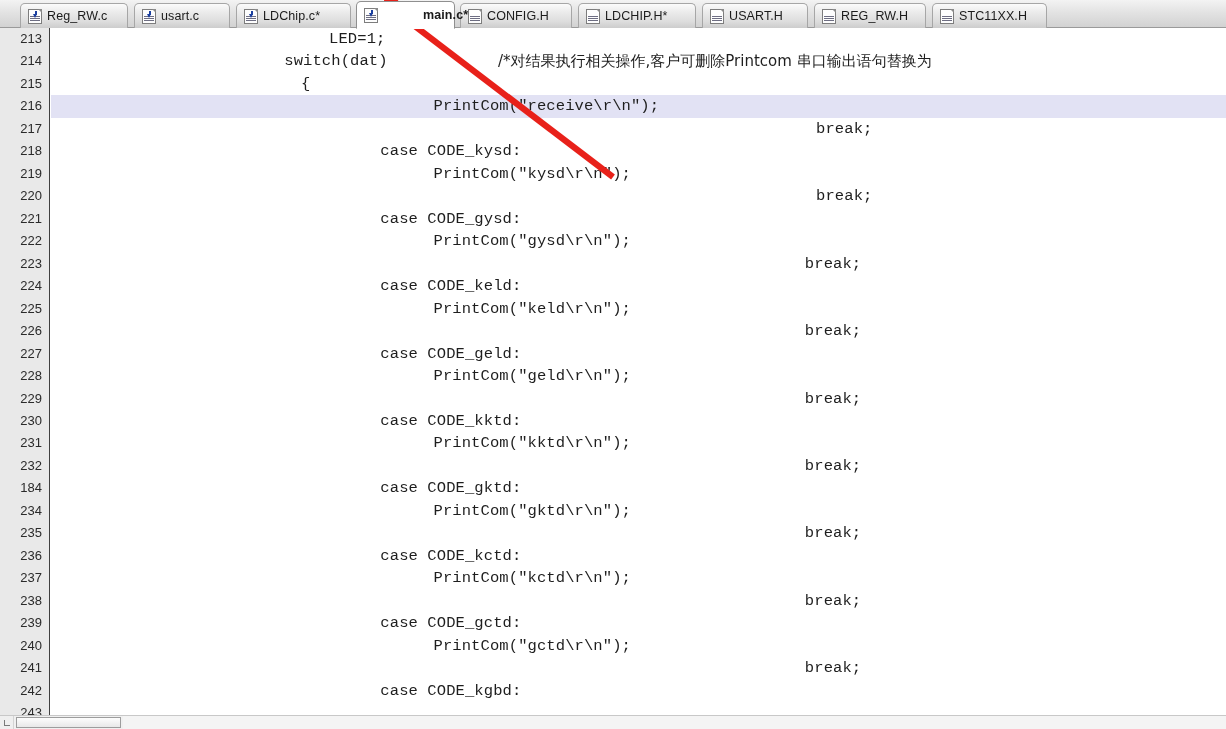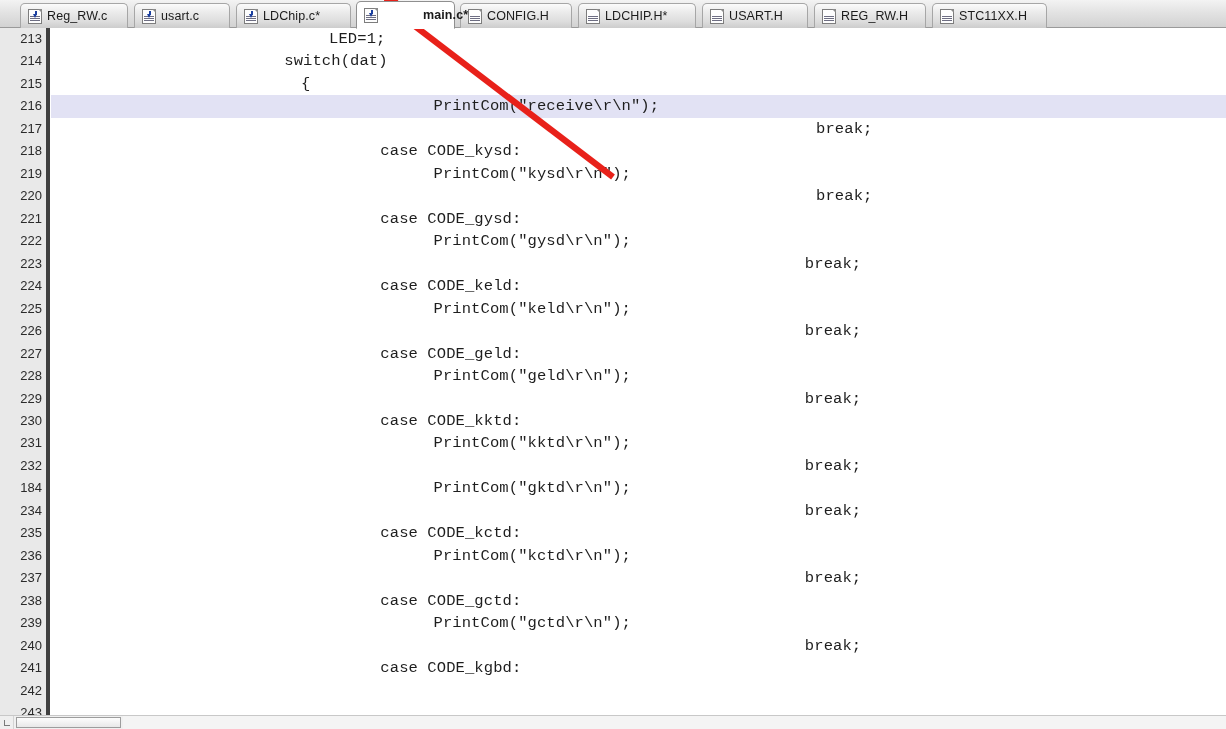--- a/index.html
+++ b/index.html
@@ -76,21 +76,21 @@
   }
 
   
   .editor{
     position:absolute;left:0;top:28px;width:1226px;height:687px;
     background:#ffffff;overflow:hidden;
   }
   .gutter{
     position:absolute;left:0;top:0;width:50px;height:687px;
     background:#e9e9e9;
-    border-right:4px solid #404040;
+    border-right:1px solid #404040;
     box-sizing:border-box;
   }
   .gutter-inner{position:absolute;left:0;top:0;width:49px;}
   .gnum{
     height:22.47px;line-height:22.47px;
     text-align:right;padding-right:7px;
     font-family:"Liberation Sans", sans-serif;
     font-size:13px;color:#2a2a2a;
     box-sizing:border-box;
   }
@@ -239,39 +239,40 @@
           <div class="gnum">239</div>
           <div class="gnum">240</div>
           <div class="gnum">241</div>
           <div class="gnum">242</div>
           <div class="gnum">243</div>
         </div>
     </div>
     <div class="marginbar"></div>
     <div class="codearea" id="codearea">
         <div class="crow"><span class="seg" style="margin-left: 278.034px;">LED=1;</span></div>
-        <div class="crow"><span class="seg" style="margin-left: 233.25px;">switch(dat)</span></div>
+        <div class="crow"><span class="seg" style="margin-left: 233.25px;">switch(dat)</span><span class="seg cmt cjk" style="position: absolute; left: 447px; top: 0px;">/*对结果执行相关操作,客户可删除Printcom 串口输出语句替换为</span></div>
         <div class="crow"><span class="seg" style="margin-left: 250.044px;">{</span></div>
         <div class="crow hl"><span class="seg" style="margin-left: 382.53px;">PrintCom("receive\r\n");</span></div>
         <div class="crow"><span class="seg" style="margin-left: 765.06px;">break;</span></div>
         <div class="crow"><span class="seg" style="margin-left: 329.349px;">case CODE_kysd:</span></div>
         <div class="crow"><span class="seg" style="margin-left: 382.53px;">PrintCom("kysd\r\n");</span></div>
         <div class="crow"><span class="seg" style="margin-left: 765.06px;">break;</span></div>
         <div class="crow"><span class="seg" style="margin-left: 329.349px;">case CODE_gysd:</span></div>
         <div class="crow"><span class="seg" style="margin-left: 382.53px;">PrintCom("gysd\r\n");</span></div>
         <div class="crow"><span class="seg" style="margin-left: 753.864px;">break;</span></div>
         <div class="crow"><span class="seg" style="margin-left: 329.349px;">case CODE_keld:</span></div>
         <div class="crow"><span class="seg" style="margin-left: 382.53px;">PrintCom("keld\r\n");</span></div>
         <div class="crow"><span class="seg" style="margin-left: 753.864px;">break;</span></div>
         <div class="crow"><span class="seg" style="margin-left: 329.349px;">case CODE_geld:</span></div>
         <div class="crow"><span class="seg" style="margin-left: 382.53px;">PrintCom("geld\r\n");</span></div>
         <div class="crow"><span class="seg" style="margin-left: 753.864px;">break;</span></div>
         <div class="crow"><span class="seg" style="margin-left: 329.349px;">case CODE_kktd:</span></div>
         <div class="crow"><span class="seg" style="margin-left: 382.53px;">PrintCom("kktd\r\n");</span></div>
         <div class="crow"><span class="seg" style="margin-left: 753.864px;">break;</span></div>
+        <div class="crow"><span class="seg" style="margin-left: 329.349px;">case CODE_gktd:</span></div>
         <div class="crow"><span class="seg" style="margin-left: 382.53px;">PrintCom("gktd\r\n");</span></div>
         <div class="crow"><span class="seg" style="margin-left: 753.864px;">break;</span></div>
         <div class="crow"><span class="seg" style="margin-left: 329.349px;">case CODE_kctd:</span></div>
         <div class="crow"><span class="seg" style="margin-left: 382.53px;">PrintCom("kctd\r\n");</span></div>
         <div class="crow"><span class="seg" style="margin-left: 753.864px;">break;</span></div>
         <div class="crow"><span class="seg" style="margin-left: 329.349px;">case CODE_gctd:</span></div>
         <div class="crow"><span class="seg" style="margin-left: 382.53px;">PrintCom("gctd\r\n");</span></div>
         <div class="crow"><span class="seg" style="margin-left: 753.864px;">break;</span></div>
         <div class="crow"><span class="seg" style="margin-left: 329.349px;">case CODE_kgbd:</span></div>
       </div>

